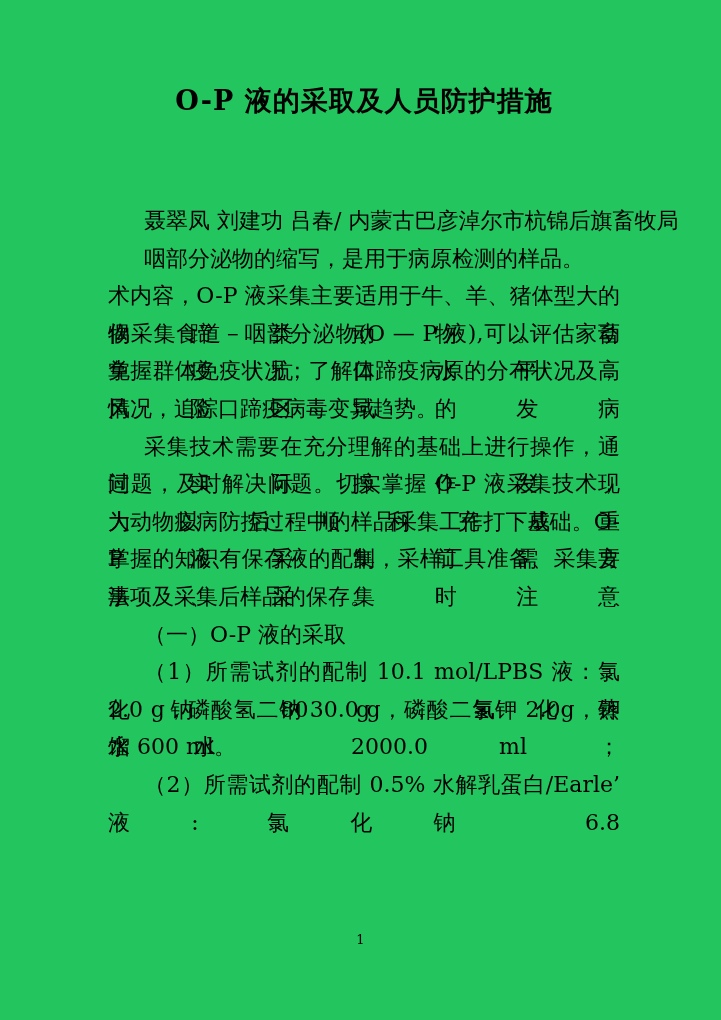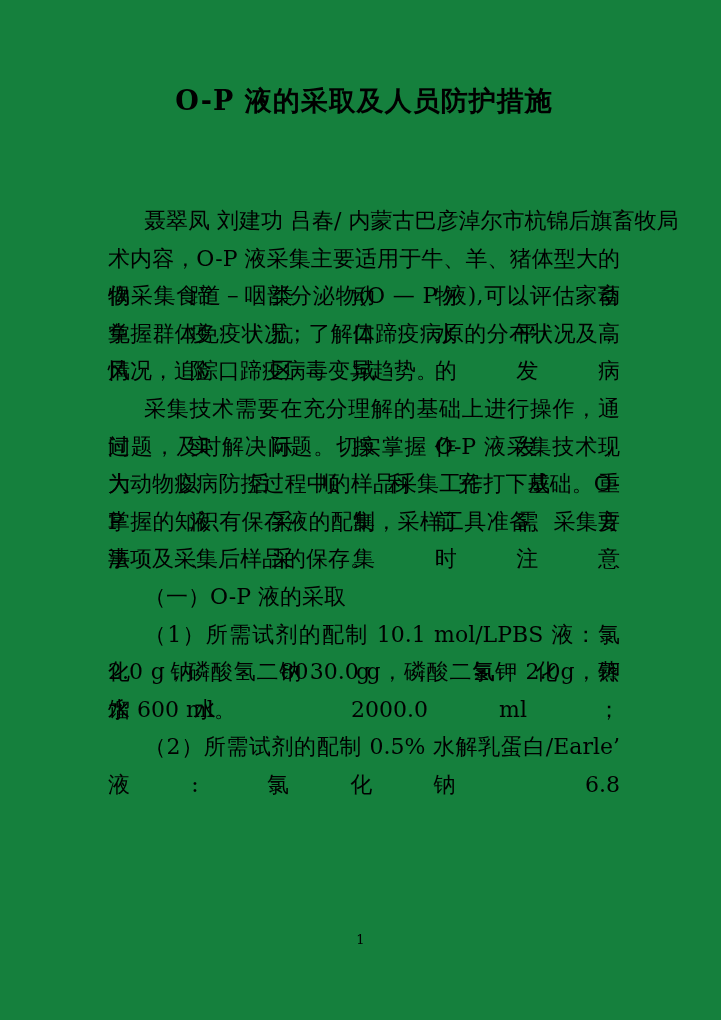--- a/index.html
+++ b/index.html
@@ -4,21 +4,21 @@
 <style>
   html, body {
     margin: 0;
     padding: 0;
     background: #ffffff;
   }
   .page {
     position: relative;
     width: 721px;
     height: 1020px;
-    background: #15803d;
+    background: #22c55e;
     overflow: hidden;
     font-family: "DejaVu Serif", "Liberation Serif", serif;
     color: #000000;
   }
   .doc-title {
     position: absolute;
     top: 82px;
     left: 104px;
     width: 520px;
     text-align: center;
@@ -62,20 +62,21 @@
 </style>
 </head>
 <body>
 
 <div class="page">
 
   <div class="doc-title">O-P 液的采取及人员防护措施</div>
 
   <div class="content">
     <div class="line indent">聂翠凤 刘建功 吕春/ 内蒙古巴彦淖尔市杭锦后旗畜牧局</div>
+    <div class="line indent">咽部分泌物的缩写，是用于病原检测的样品。</div>
     <div class="line justify">术内容，O-P 液采集主要适用于牛、羊、猪体型大的偶蹄类动物。动</div>
     <div class="line justify">物采集食道－咽部分泌物(O — P 液),可以评估家畜免疫抗体水平，</div>
     <div class="line justify">掌握群体免疫状况；了解口蹄疫病原的分布状况及高风险区域的发病</div>
     <div class="line">情况，追踪口蹄疫病毒变异趋势。</div>
     <div class="line indent justify">采集技术需要在充分理解的基础上进行操作，通过实际操作发现</div>
     <div class="line justify">问题，及时解决问题。切实掌握 O-P 液采集技术，为以后顺利完成重</div>
     <div class="line justify">大动物疫病防控过程中的样品采集工作打下基础。O-P 液采集前需要</div>
     <div class="line justify">掌握的知识有保存液的配制，采样工具准备、采集方法、采集时注意</div>
     <div class="line">事项及采集后样品的保存。</div>
     <div class="line indent">（一）O-P 液的采取</div>

